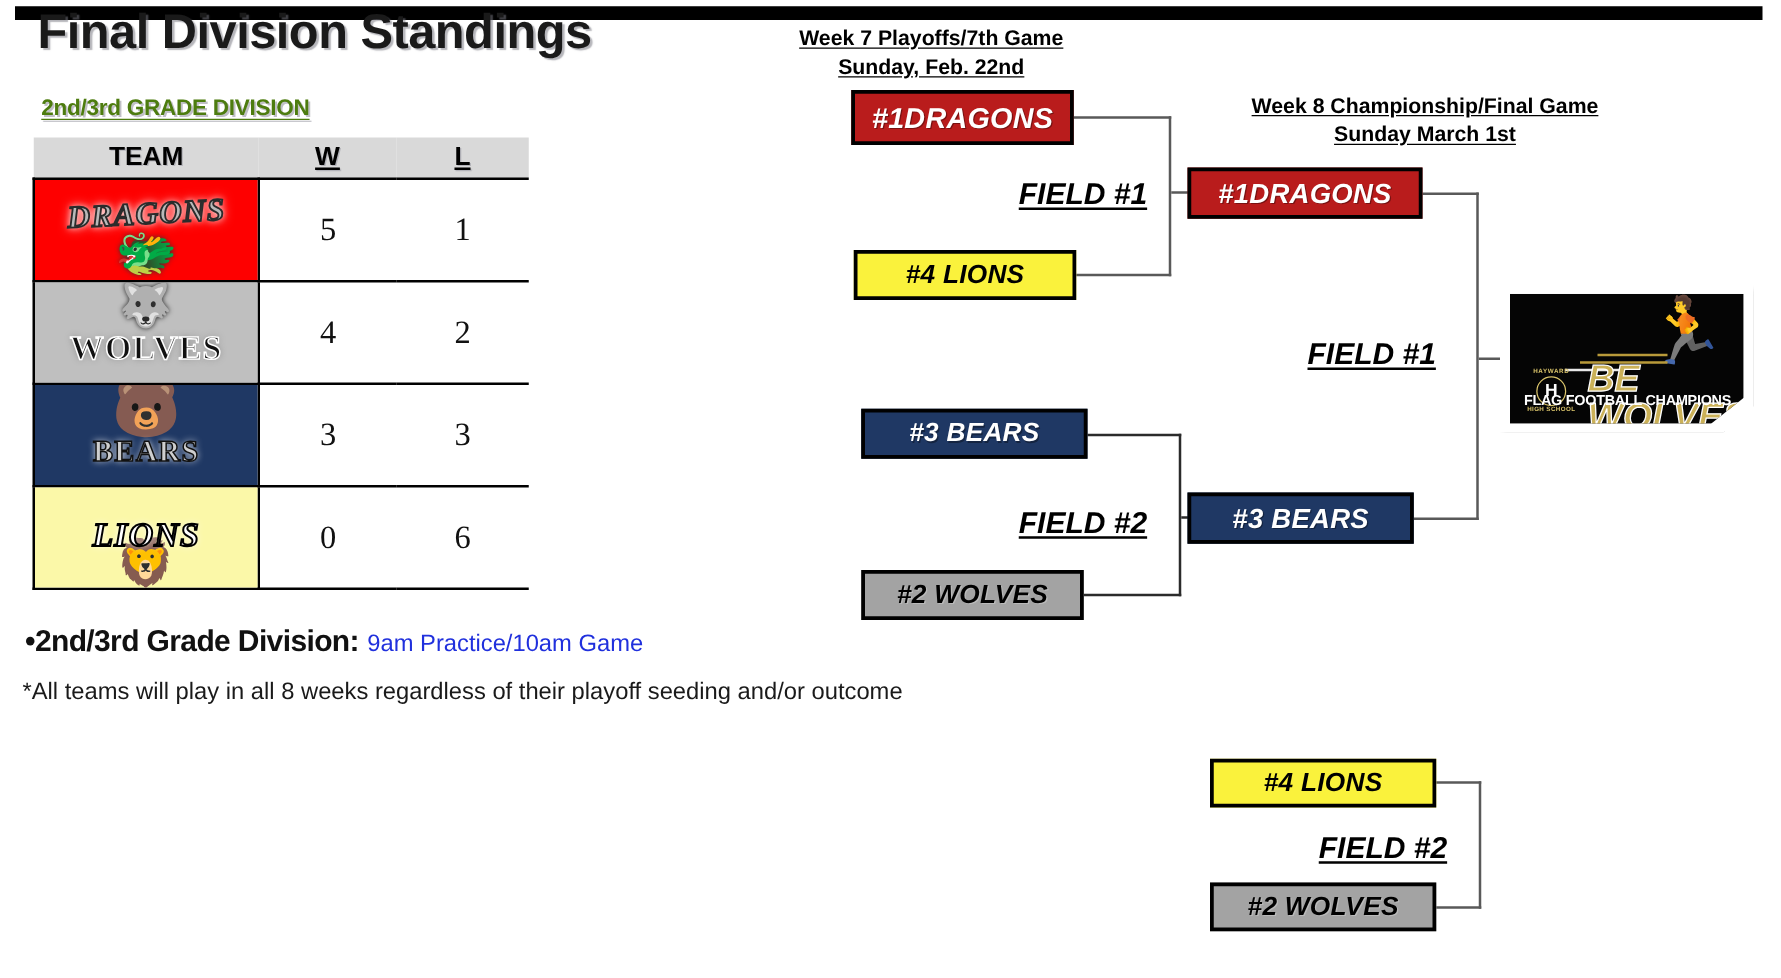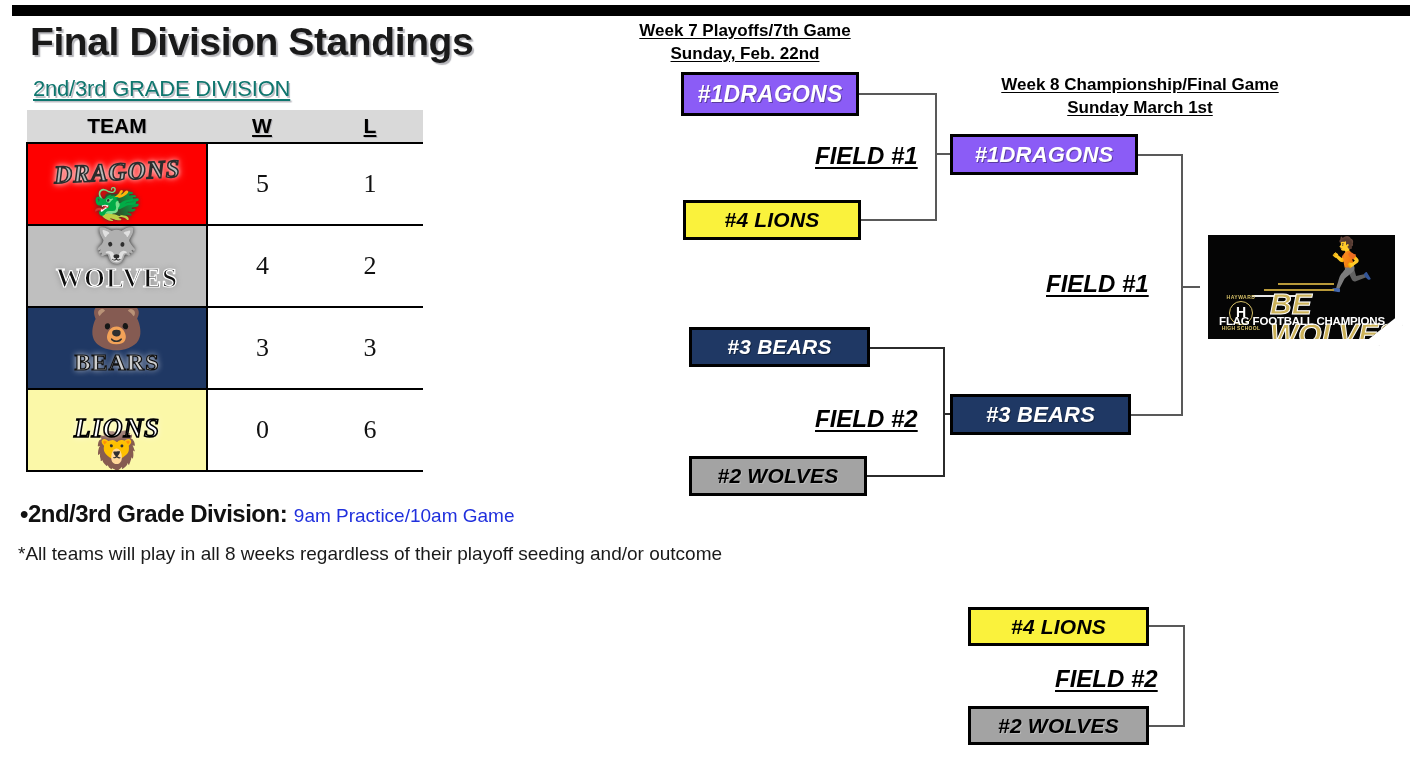--- a/index.html
+++ b/index.html
@@ -23,35 +23,35 @@
     top: 5px;
     width: 1398px;
     height: 11px;
     background: #000000;
   }
 
   
   .page-title {
     position: absolute;
     left: 30px;
-    top: 20px;
+    top: 4px;
     font-size: 39px;
     font-weight: bold;
     color: #1a1a1a;
     letter-spacing: -0.4px;
     text-shadow: 2px 2px 1px rgba(120,120,130,0.55);
     white-space: nowrap;
   }
   .division-title {
     position: absolute;
     left: 33px;
     top: 76px;
-    font-size: 22px;
-    font-weight: normal;
-    color: #0f766e;
+    font-size: 18px;
+    font-weight: bold;
+    color: #4d7c0f;
     text-decoration: underline;
     text-underline-offset: 3px;
     letter-spacing: -0.2px;
     text-shadow: 1.5px 1.5px 0.5px rgba(150,150,160,0.6);
     white-space: nowrap;
   }
 
   
   .standings {
     position: absolute;
@@ -236,21 +236,21 @@
     border: 3px solid #000000;
     display: flex;
     align-items: center;
     justify-content: center;
     font-style: italic;
     font-weight: bold;
     letter-spacing: 0.2px;
     box-sizing: border-box;
     z-index: 5;
   }
-  .seedbox.red   { background: #8b5cf6; color: #ffffff; text-shadow: 1px 1px 0 rgba(0,0,0,0.35); }
+  .seedbox.red   { background: #b91c1c; color: #ffffff; text-shadow: 1px 1px 0 rgba(0,0,0,0.35); }
   .seedbox.navy  { background: #1f3864; color: #ffffff; text-shadow: 1px 1px 0 rgba(0,0,0,0.35); }
   .seedbox.gray  { background: #a3a3a3; color: #000000; text-shadow: 1px 1px 0 rgba(255,255,255,0.25); }
   .seedbox.yellow{ background: #faf23c; color: #000000; }
 
   
   .field-label {
     position: absolute;
     font-size: 24px;
     font-weight: bold;
     font-style: italic;

